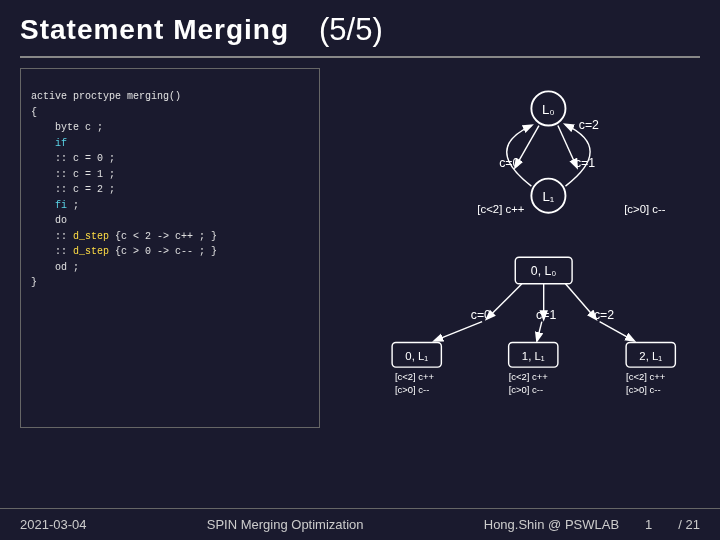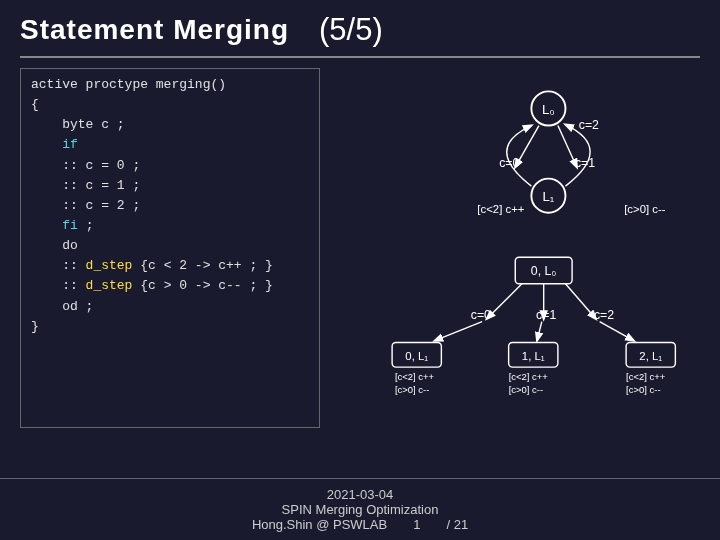--- a/index.html
+++ b/index.html
@@ -52,26 +52,26 @@
     .content {
       display: flex;
       padding: 10px 20px 0 20px;
       gap: 20px;
     }
 
     
     .code-block {
       background: transparent;
       font-family: 'Courier New', Courier, monospace;
-      font-size: 13px;
+      font-size: 10px;
       color: #e0e0e0;
       line-height: 1.55;
       min-width: 300px;
       border: 1px solid #666;
-      padding: 6px 10px;
+      padding: 20px 10px;
       white-space: pre;
     }
 
     .code-keyword { color: #5ad4e6; }
     .code-highlight { color: #ffdd44; }
 
     
     .diagram {
       flex: 1;
       position: relative;
@@ -85,21 +85,20 @@
       bottom: 0;
       left: 0;
       right: 0;
       display: flex;
       align-items: center;
       justify-content: space-between;
       padding: 8px 20px;
       border-top: 1px solid #666;
       font-size: 13px;
       color: #ccc;
-      flex-direction: column;
     }
 
     .footer-center {
       text-align: center;
     }
 
     .footer-right {
       display: flex;
       gap: 26px;
     }

